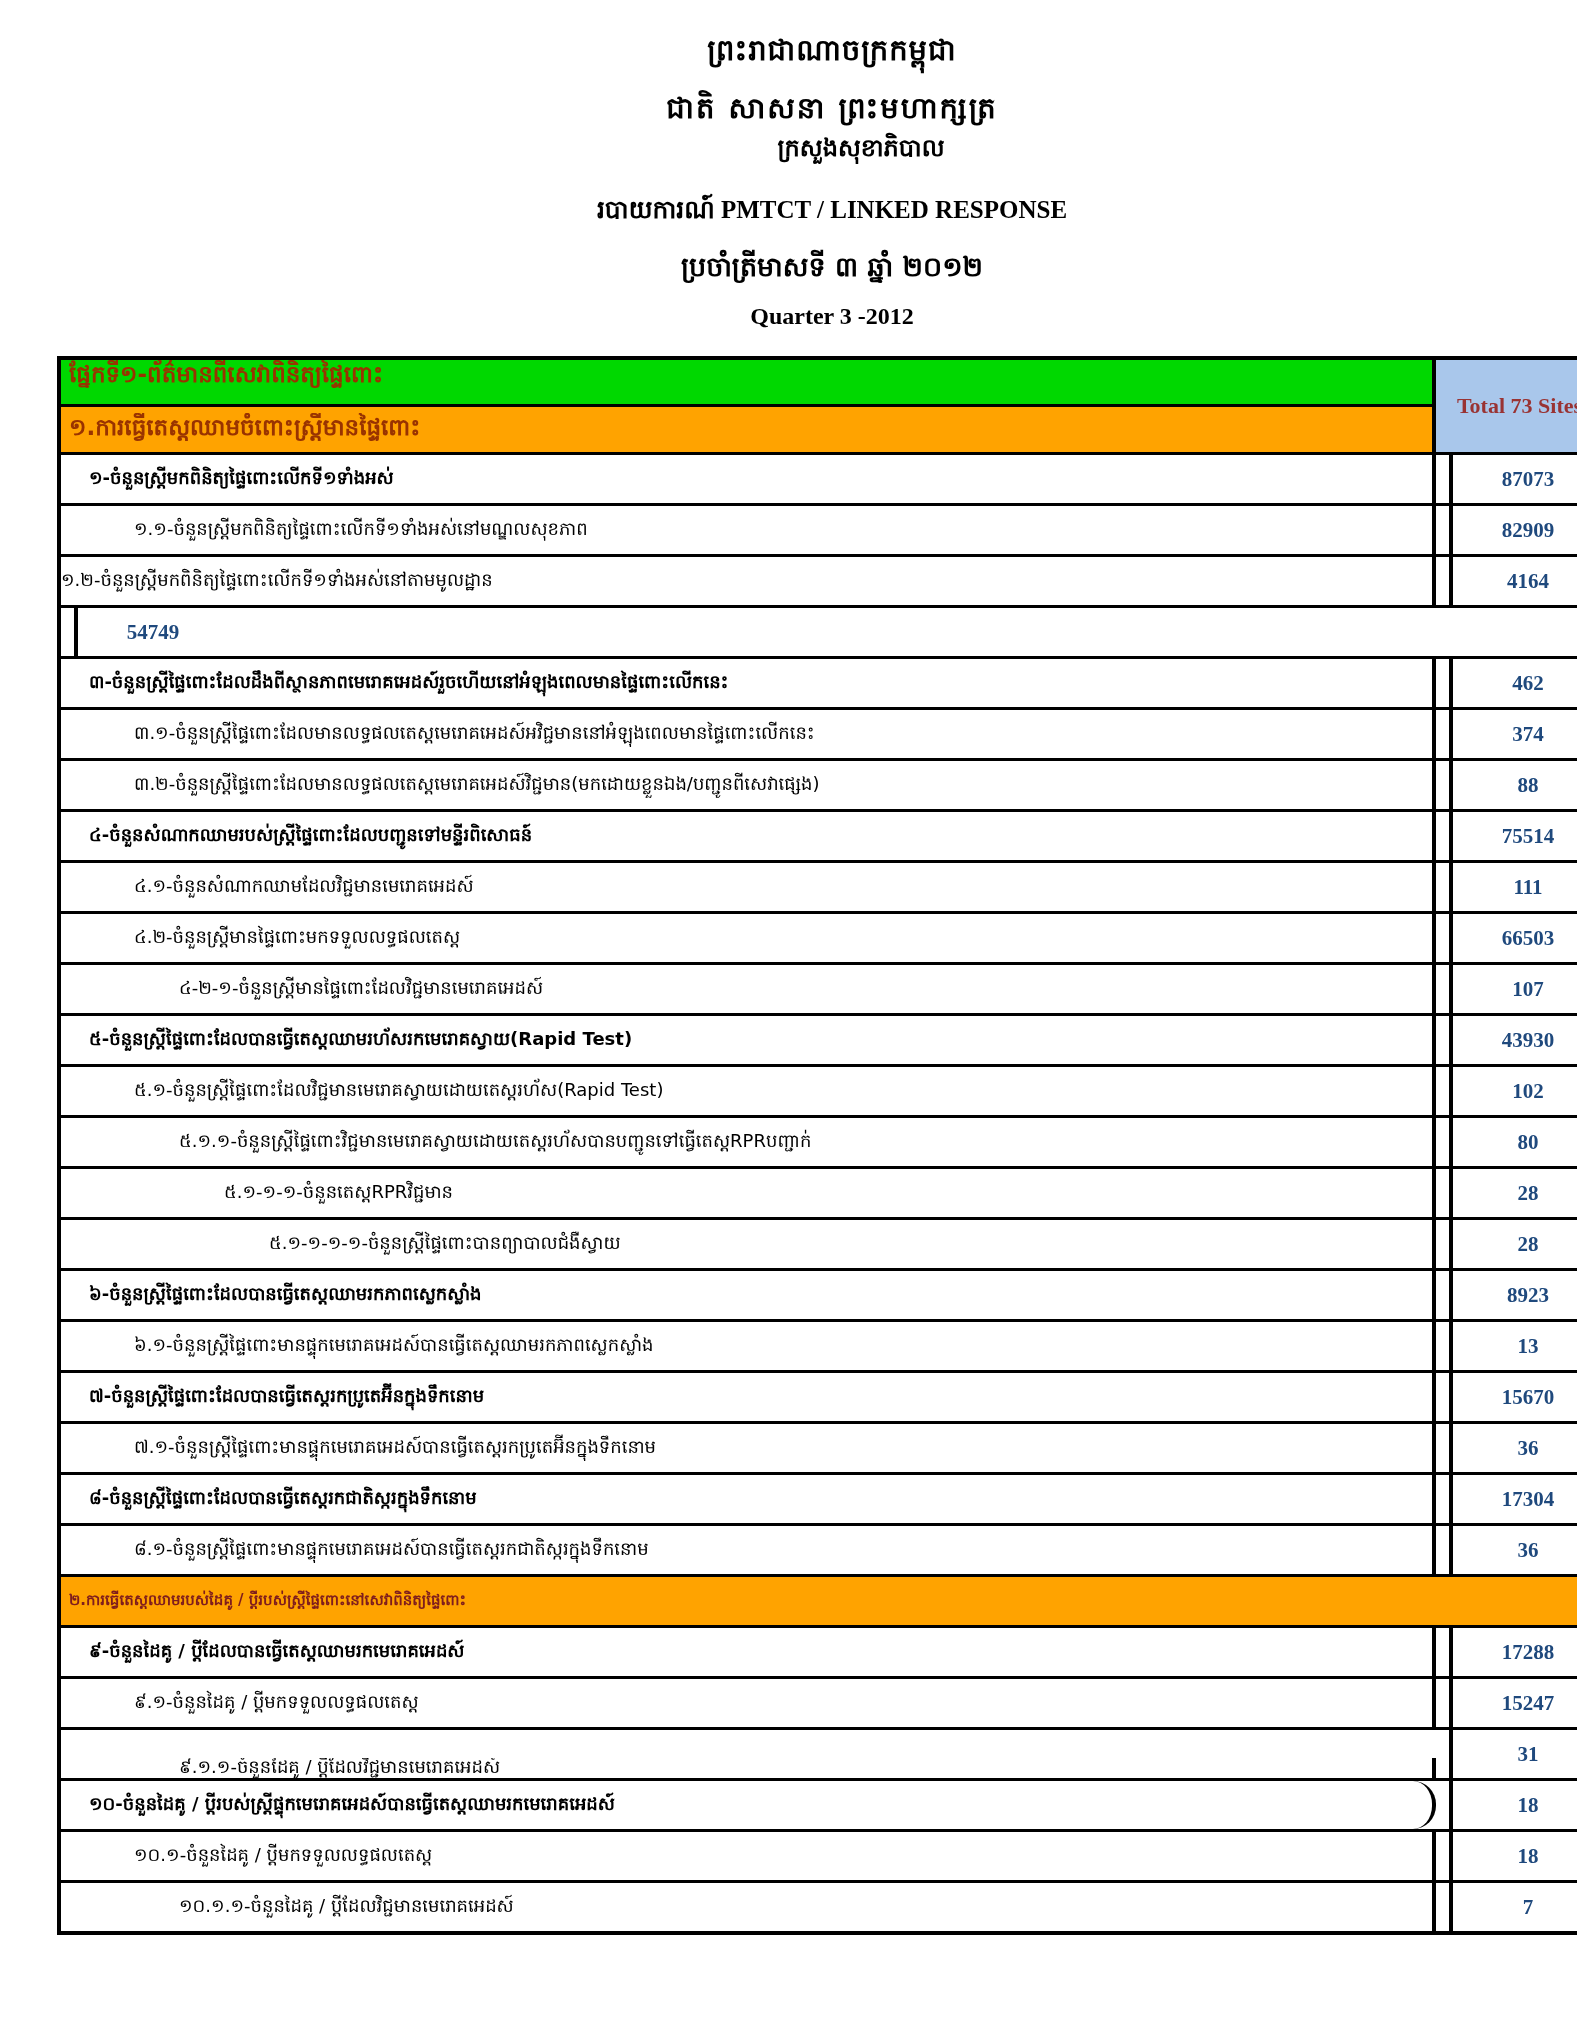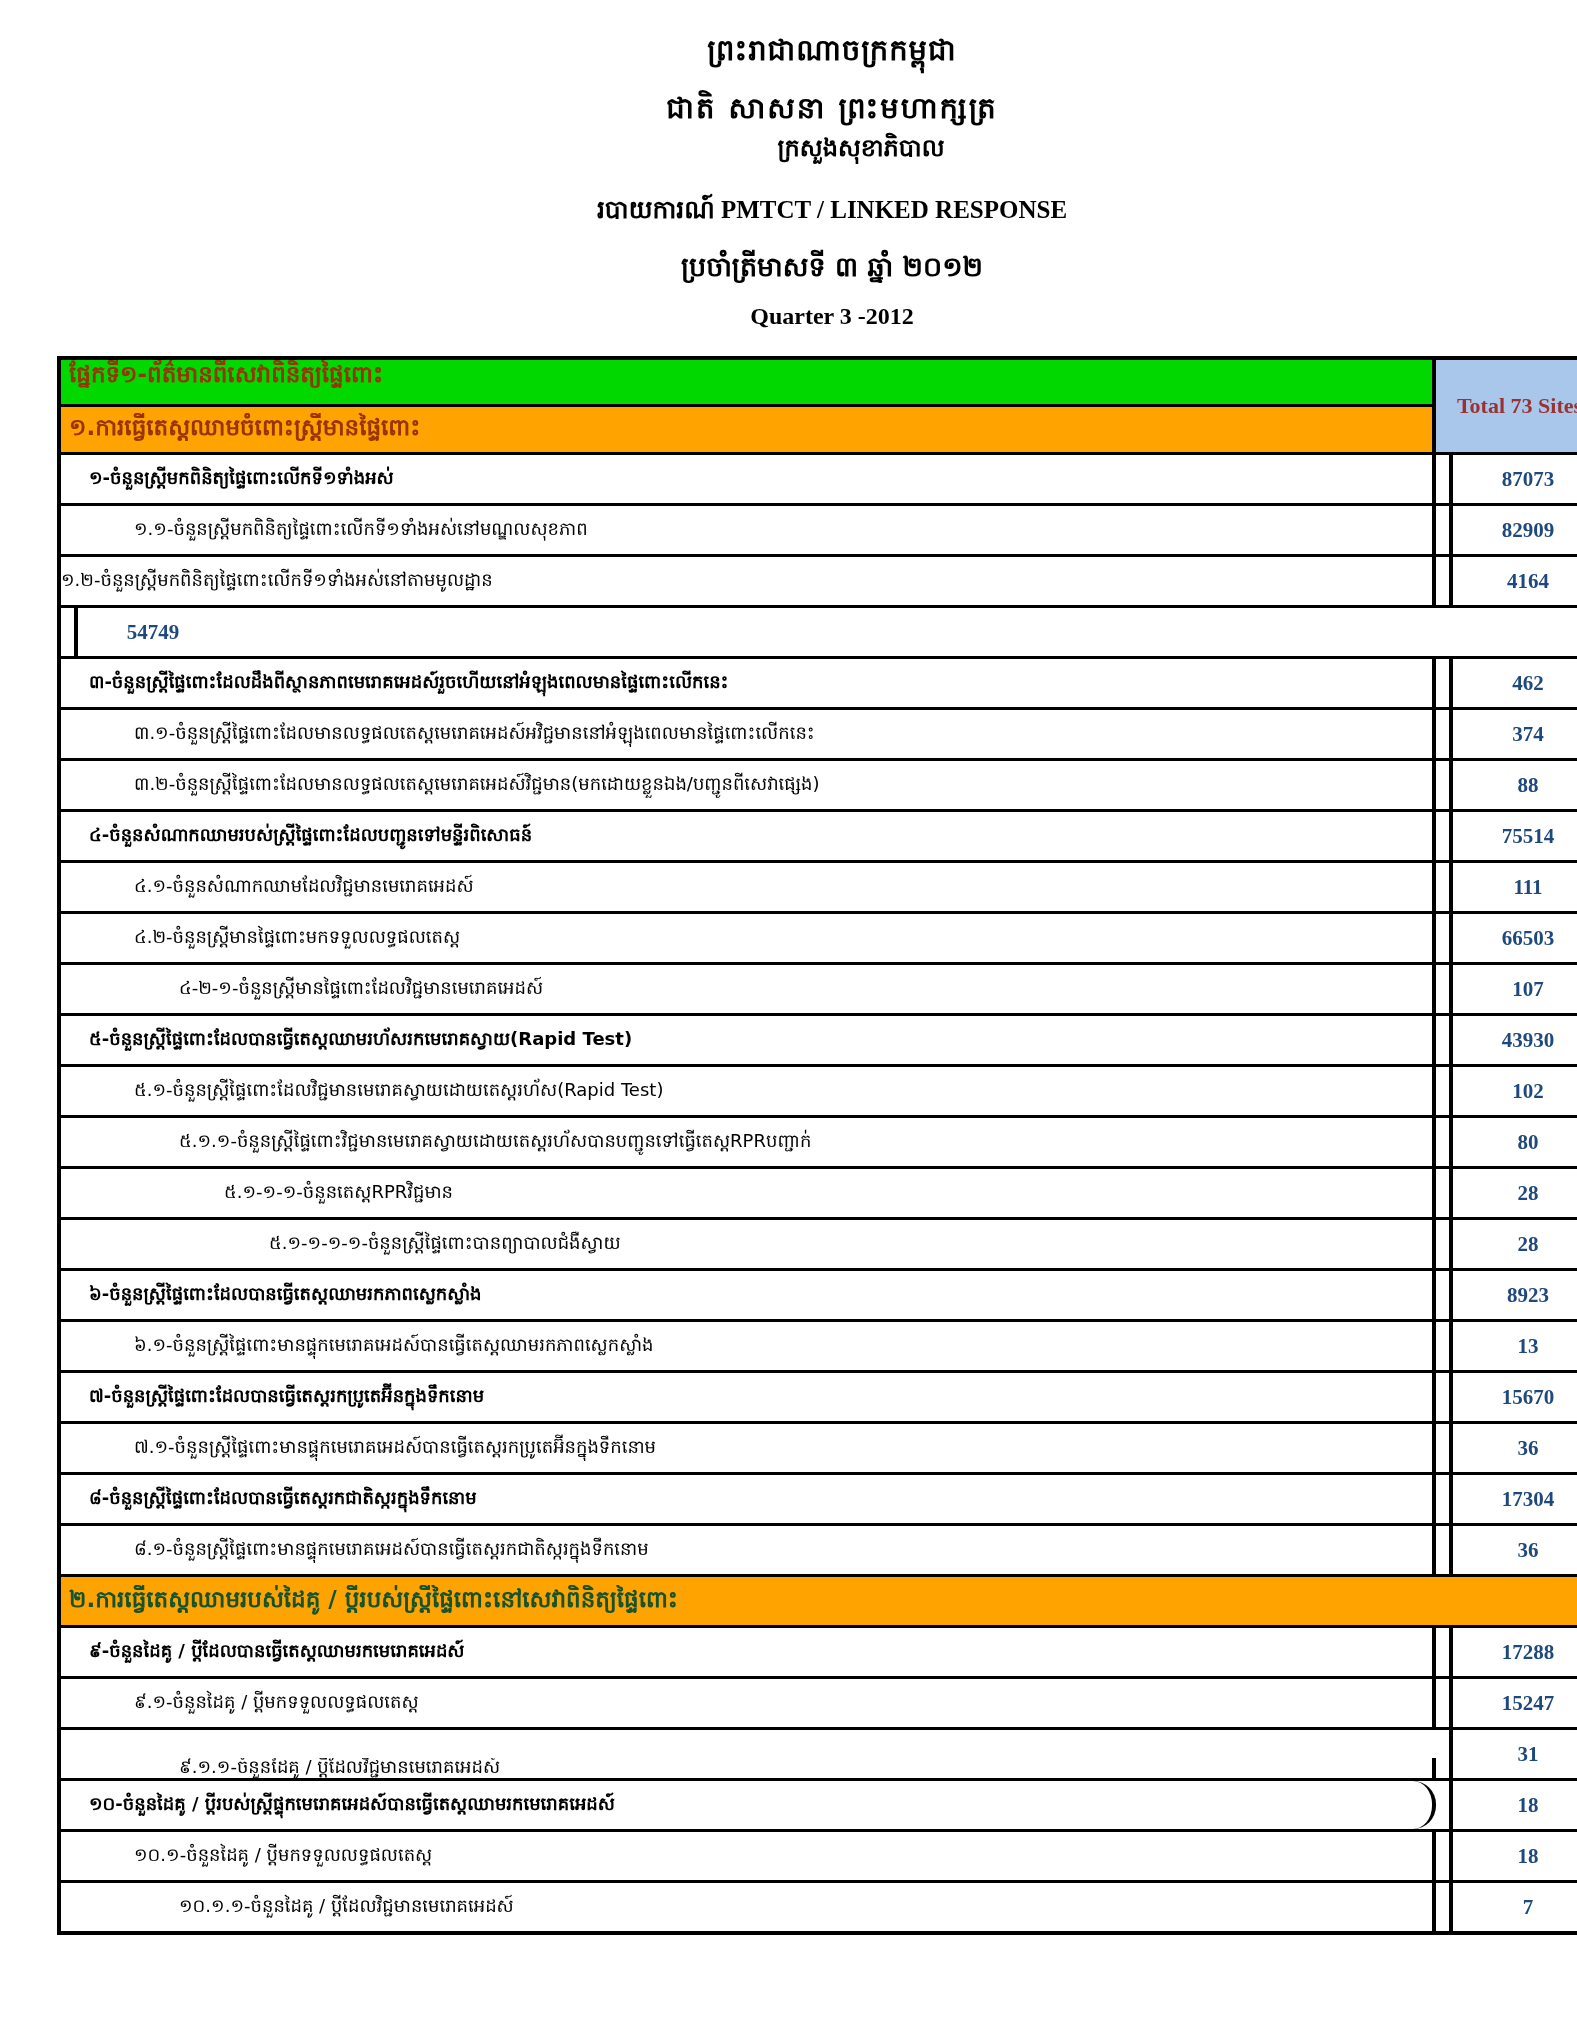--- a/index.html
+++ b/index.html
@@ -25,21 +25,21 @@
               font-family:"Liberation Serif","DejaVu Serif",serif;font-weight:bold;font-size:22px;color:#993333;}
 
   .trow{display:flex;border-top:3px solid #000;height:48px;align-items:stretch;}
   .label-cell{flex:1;min-width:0;border-right:4px solid #000;display:flex;align-items:center;
               font-size:18px;white-space:nowrap;overflow:hidden;}
   .label-cell.bold{font-weight:bold;font-size:18px;}
   .gutter{width:13px;background:#fff;}
   .value-cell{width:150px;border-left:4px solid #000;display:flex;align-items:center;justify-content:center;
               font-family:"Liberation Serif","DejaVu Serif",serif;font-weight:bold;font-size:21px;color:#1f497d;}
   .section-row{background:#ffa300;display:flex;align-items:center;padding-left:8px;}
-  .section-label{font-size:23px;font-weight:bold;color:#14532d;white-space:nowrap;overflow:hidden;}
+  .section-label{font-size:15px;font-weight:bold;color:#7f1d1d;white-space:nowrap;overflow:hidden;}
 </style>
 </head>
 <body>
 
 <div class="page">
 
   <div class="motto1">ព្រះរាជាណាចក្រកម្ពុជា</div>
   <div class="motto2">ជាតិ សាសនា ព្រះមហាក្សត្រ</div>
   <div class="ministry">ក្រសួងសុខាភិបាល</div>
   <div class="report-title">របាយការណ៍ PMTCT / LINKED RESPONSE</div>

